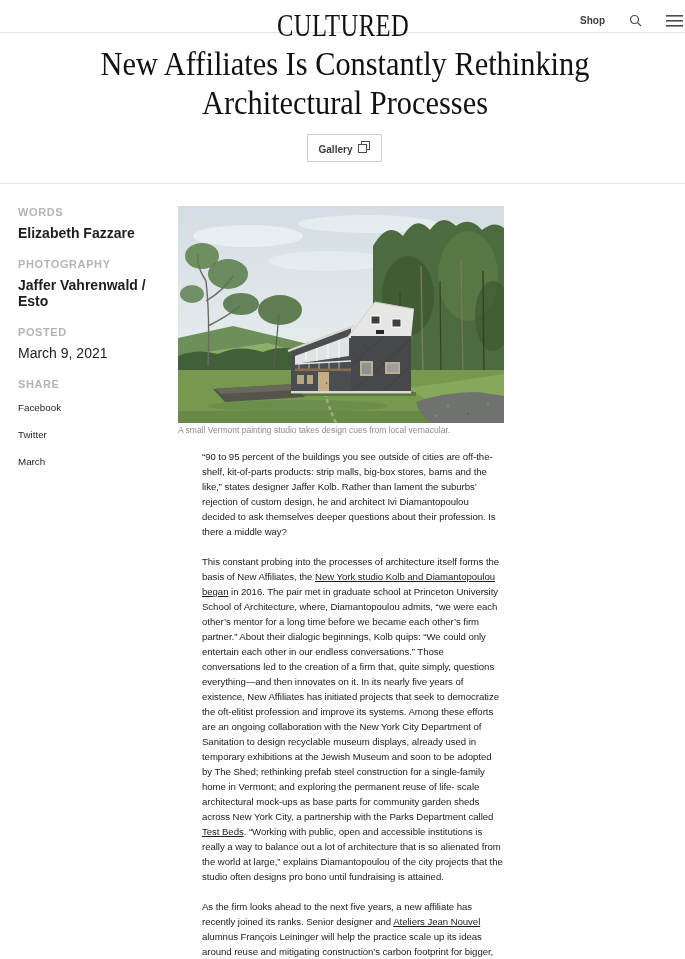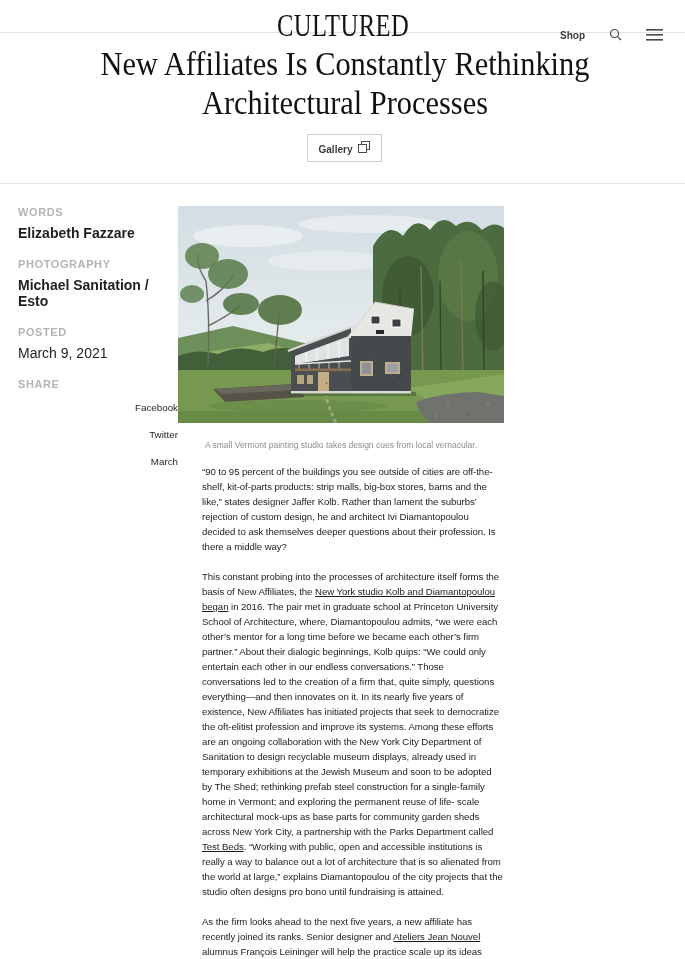--- a/index.html
+++ b/index.html
@@ -11,22 +11,22 @@
   }
 
   
   .site-header { position:relative; height:33px; border-bottom:1px solid #e2e2e2; }
   .logo {
     position:absolute; left:50%; top:8px; transform:translateX(-50%) scale(0.82,1.08);
     font-family:"Liberation Serif", serif; font-size:30px; font-weight:500;
     letter-spacing:0.5px; color:#121212; white-space:nowrap; cursor:pointer;
   }
   .header-right {
-    position:absolute; right:22px; top:0; height:41px;
-    display:flex; align-items:flex-end; gap:24px;
+    position:absolute; right:2px; top:0; height:41px;
+    display:flex; align-items:center; gap:24px;
   }
   .shop-link { font-size:10px; font-weight:bold; color:#3c3c3c; text-decoration:none; cursor:pointer; }
   .icon-btn { display:inline-flex; align-items:center; justify-content:center; cursor:pointer; background:none; border:none; padding:0; }
 
   
   .title-block { text-align:center; padding:13px 0 21px 4px; border-bottom:1px solid #e2e2e2; }
   .article-title {
     font-family:"Liberation Serif", serif; font-weight:500;
     font-size:31px; line-height:37px; color:#111111;
     max-width:500px; margin:0 auto; transform:scale(0.98,1.06);
@@ -44,29 +44,29 @@
   .main-col { width:326px; flex:none; }
 
   
   .meta-group { margin-bottom:17px; }
   .meta-label {
     font-size:11px; font-weight:bold; letter-spacing:0.6px;
     color:#b4b4b4; margin-bottom:7px;
   }
   .meta-value { font-size:14px; color:#1e1e1e; }
   .meta-value.bold { font-weight:bold; }
-  .share-list { list-style:none;text-align:right; }
+  .share-list { list-style:none; }
   .share-list li { margin-bottom:9px; }
   .share-link { font-size:9.8px; color:#1e1e1e; text-decoration:none; cursor:pointer; }
 
   
   .hero-figure { margin-bottom:14px; }
   .hero-svg { display:block; width:326px; height:217px; }
   .hero-caption {
-    text-align:center; font-size:8.5px; color:#8d8d8d; margin-top:17px;
+    text-align:left; font-size:8.5px; color:#8d8d8d; margin-top:2px;
   }
 
   
   .article-body p {
     font-size:9.6px; line-height:15px; letter-spacing:-0.05px;
     color:#1c1c1c; margin-bottom:15px; text-align:left;margin-left:24px;
   }
   .inline-link { color:inherit; text-decoration:underline; cursor:pointer; }
 </style>
 </head>
@@ -109,21 +109,21 @@
 
 <div class="content">
 
   <aside class="meta-sidebar">
     <div class="meta-group">
       <div class="meta-label">WORDS</div>
       <div class="meta-value bold">Elizabeth Fazzare</div>
     </div>
     <div class="meta-group">
       <div class="meta-label">PHOTOGRAPHY</div>
-      <div class="meta-value bold">Michael Sanitation / Esto</div>
+      <div class="meta-value bold">Jaffer Vahrenwald / Esto</div>
     </div>
     <div class="meta-group">
       <div class="meta-label">POSTED</div>
       <div class="meta-value">March 9, 2021</div>
     </div>
     <div class="meta-group">
       <div class="meta-label">SHARE</div>
       <ul class="share-list">
         <li><a class="share-link">Facebook</a></li>
         <li><a class="share-link">Twitter</a></li>

